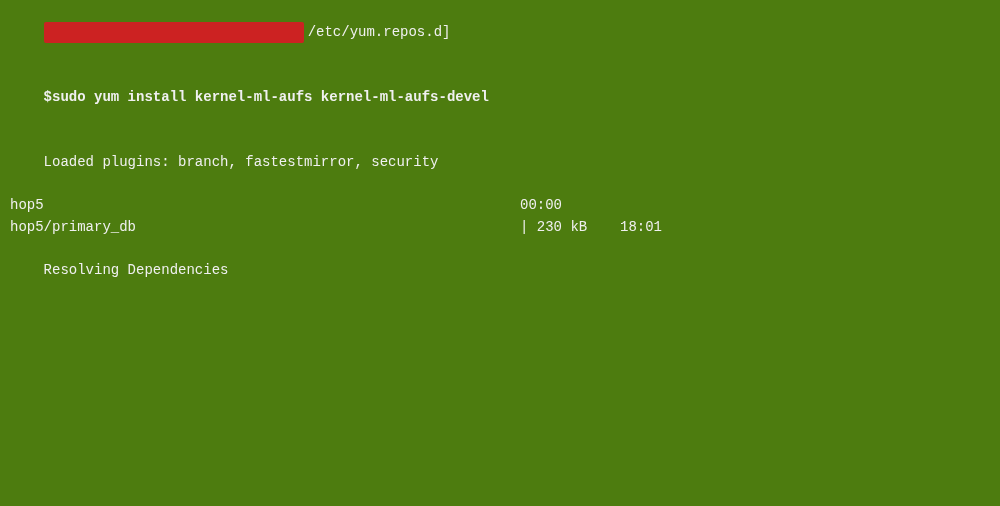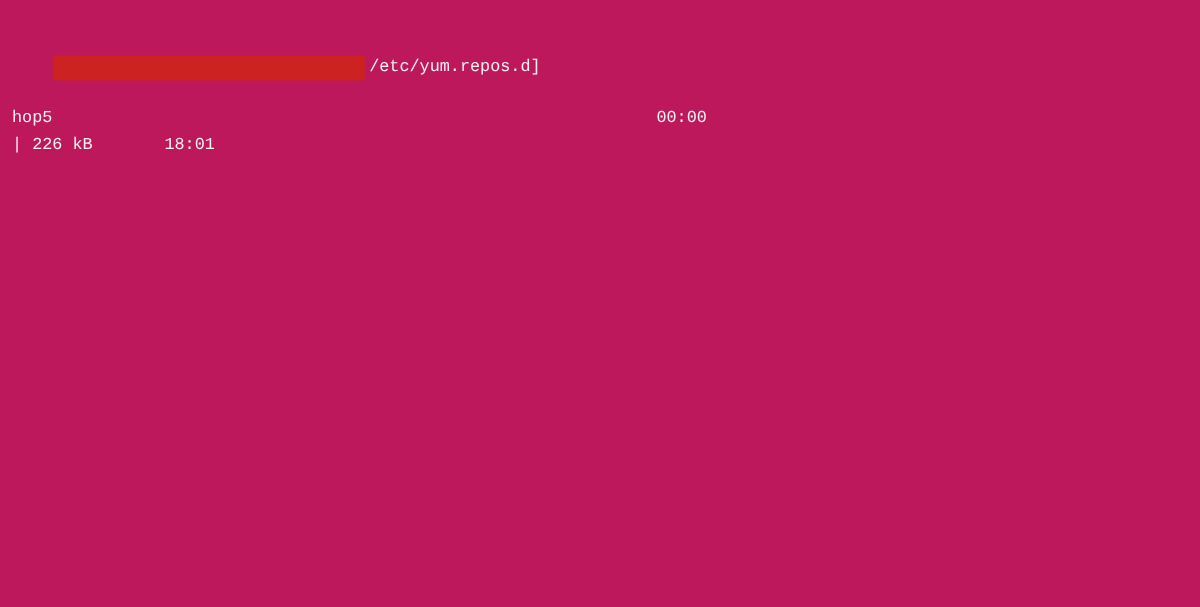--- a/index.html
+++ b/index.html
@@ -14,22 +14,22 @@
       background-color: #0d0d0d;
       font-family: 'Courier New', Courier, monospace;
       font-size: 14px;
       color: #f0f0f0;
       overflow: hidden;
     }
 
     .terminal {
       width: 1000px;
       height: 506px;
-      background-color: #be185d;
-      padding: 24px 10px;
+      background-color: #4d7c0f;
+      padding: 0 10px;
       overflow: hidden;
     }
 
     .line {
       line-height: 1.55;
       white-space: pre;
     }
 
     .highlight-bar {
       display: inline-block;
@@ -54,41 +54,50 @@
     .stats-name {
       min-width: 510px;
     }
 
     .stats-size {
       min-width: 100px;
     }
 
     .stats-time {
       min-width: 60px;
-      margin-left: 27px;
     }
   </style>
 </head>
 <body>
 
 <div class="terminal">
 
   <div class="line">
     <span class="highlight-bar">                              </span><span>/etc/yum.repos.d]</span>
   </div>
 
+  <div class="line command-line">
+    <span>$sudo yum install kernel-ml-aufs kernel-ml-aufs-devel</span>
+  </div>
 
+  <div class="line">
+    <span>Loaded plugins: branch, fastestmirror, security</span>
+  </div>
 
 
   <div class="stats-row">
     <span class="stats-name">hop5</span>
     <span class="stats-time">00:00</span>
   </div>
 
   <div class="stats-row">
-    <span class="stats-size">| 226 kB</span>
+    <span class="stats-name">hop5/primary_db</span>
+    <span class="stats-size">| 230 kB</span>
     <span class="stats-time">18:01</span>
   </div>
 
 
+  <div class="line">
+    <span>Resolving Dependencies</span>
+  </div>
 
 
 </div>
 
 </body></html>

